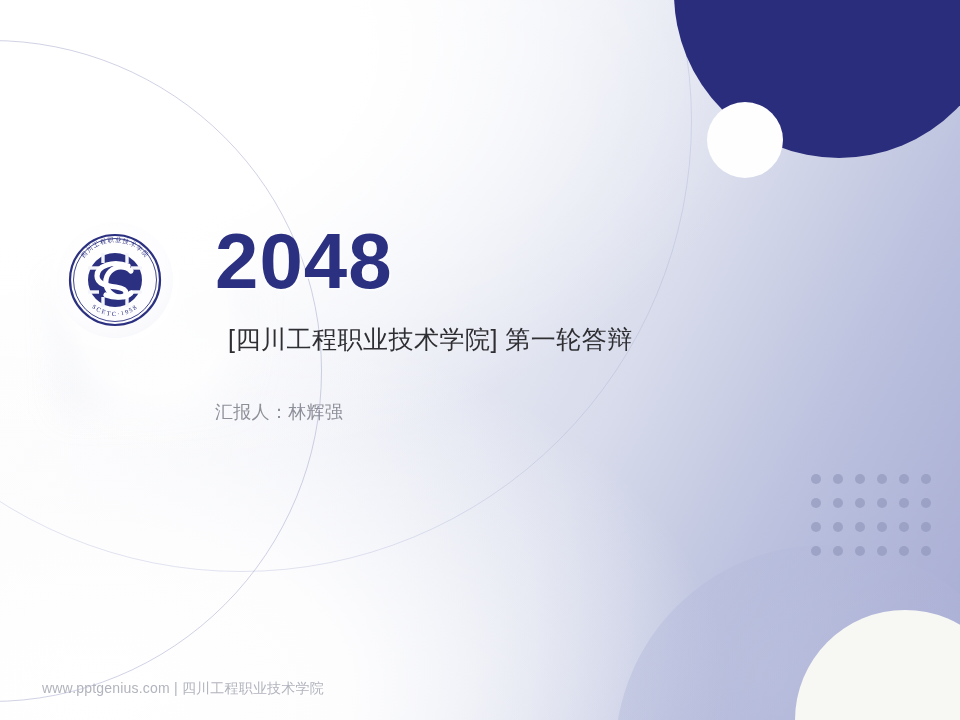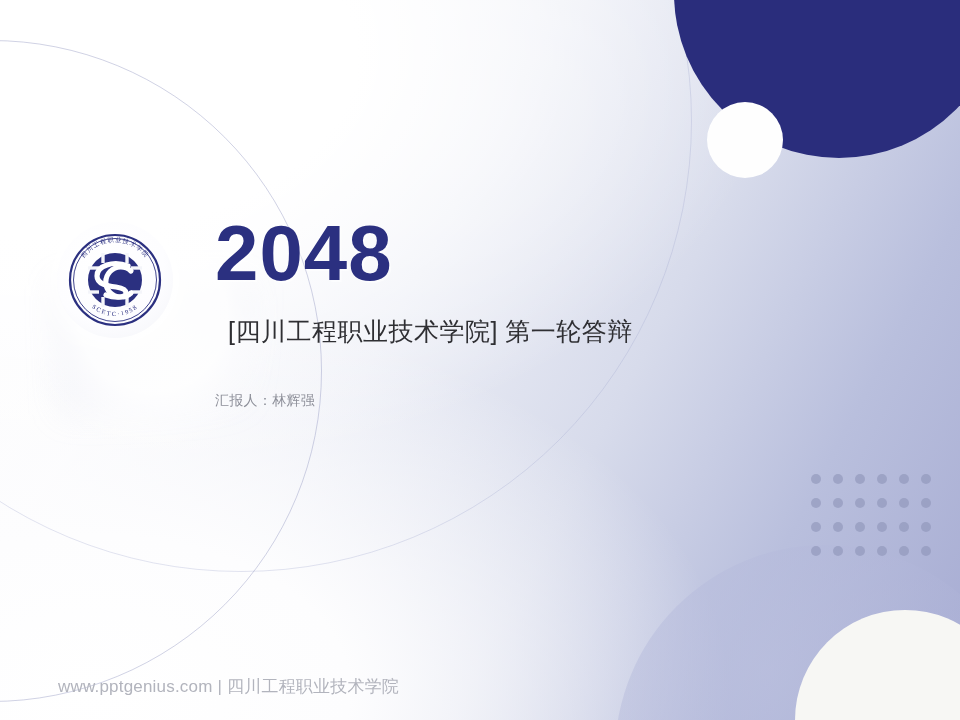--- a/index.html
+++ b/index.html
@@ -62,48 +62,48 @@
 
   
   #logoWrap{position:absolute;left:57px;top:222px;width:116px;height:116px;}
   #logoDisc{
     position:absolute;inset:0;border-radius:50%;
     background:radial-gradient(circle at 42% 36%, #ffffff 0%, #fdfdff 58%, #f2f3f8 100%);
     box-shadow:0 0 26px 10px rgba(255,255,255,.85);
   }
 
   
-  #textBlock{position:absolute;left:213px;top:216px;width:700px;}
+  #textBlock{position:absolute;left:213px;top:224px;width:700px;}
 
   #year{
     font-size:78px;font-weight:700;color:#2b3080;line-height:.96;
     letter-spacing:1px;margin:0 0 2px 2px;
     text-shadow:2px 2px 0 rgba(255,255,255,.55);
   }
   #mainTitle{
     font-size:47px;font-weight:700;line-height:1.08;white-space:nowrap;
     margin:0;letter-spacing:.5px;
   }
   #mainTitle .dark{color:#1d1d1f;text-shadow:2px 2px 0 rgba(255,255,255,.45);}
   #mainTitle .blue{color:#2b3080;text-shadow:2px 2px 0 rgba(255,255,255,.45);}
 
   #subTitle{
     margin:24px 0 0 15px;font-size:25px;color:#2f2f33;letter-spacing:.5px;
     font-weight:400;white-space:nowrap;
   }
 
   #metaBlock{margin:44px 0 0 2px;}
   #metaBlock p{
-    margin:0 0 7px 0;font-size:14px;color:#8d8f99;font-weight:400;letter-spacing:.3px;
+    margin:0 0 7px 0;font-size:18px;color:#8d8f99;font-weight:400;letter-spacing:.3px;
   }
 
   
   #footer{
-    position:absolute;left:58px;bottom:22px;
-    font-size:17px;color:#b2b4bd;letter-spacing:.2px;white-space:nowrap;
+    position:absolute;left:42px;bottom:22px;
+    font-size:14px;color:#b2b4bd;letter-spacing:.2px;white-space:nowrap;
   }
 </style>
 </head>
 <body>
 
 <div id="slide">
 
   <div id="arcLeft2" class="deco"></div>
   <div id="arcLeft" class="deco"></div>
 

